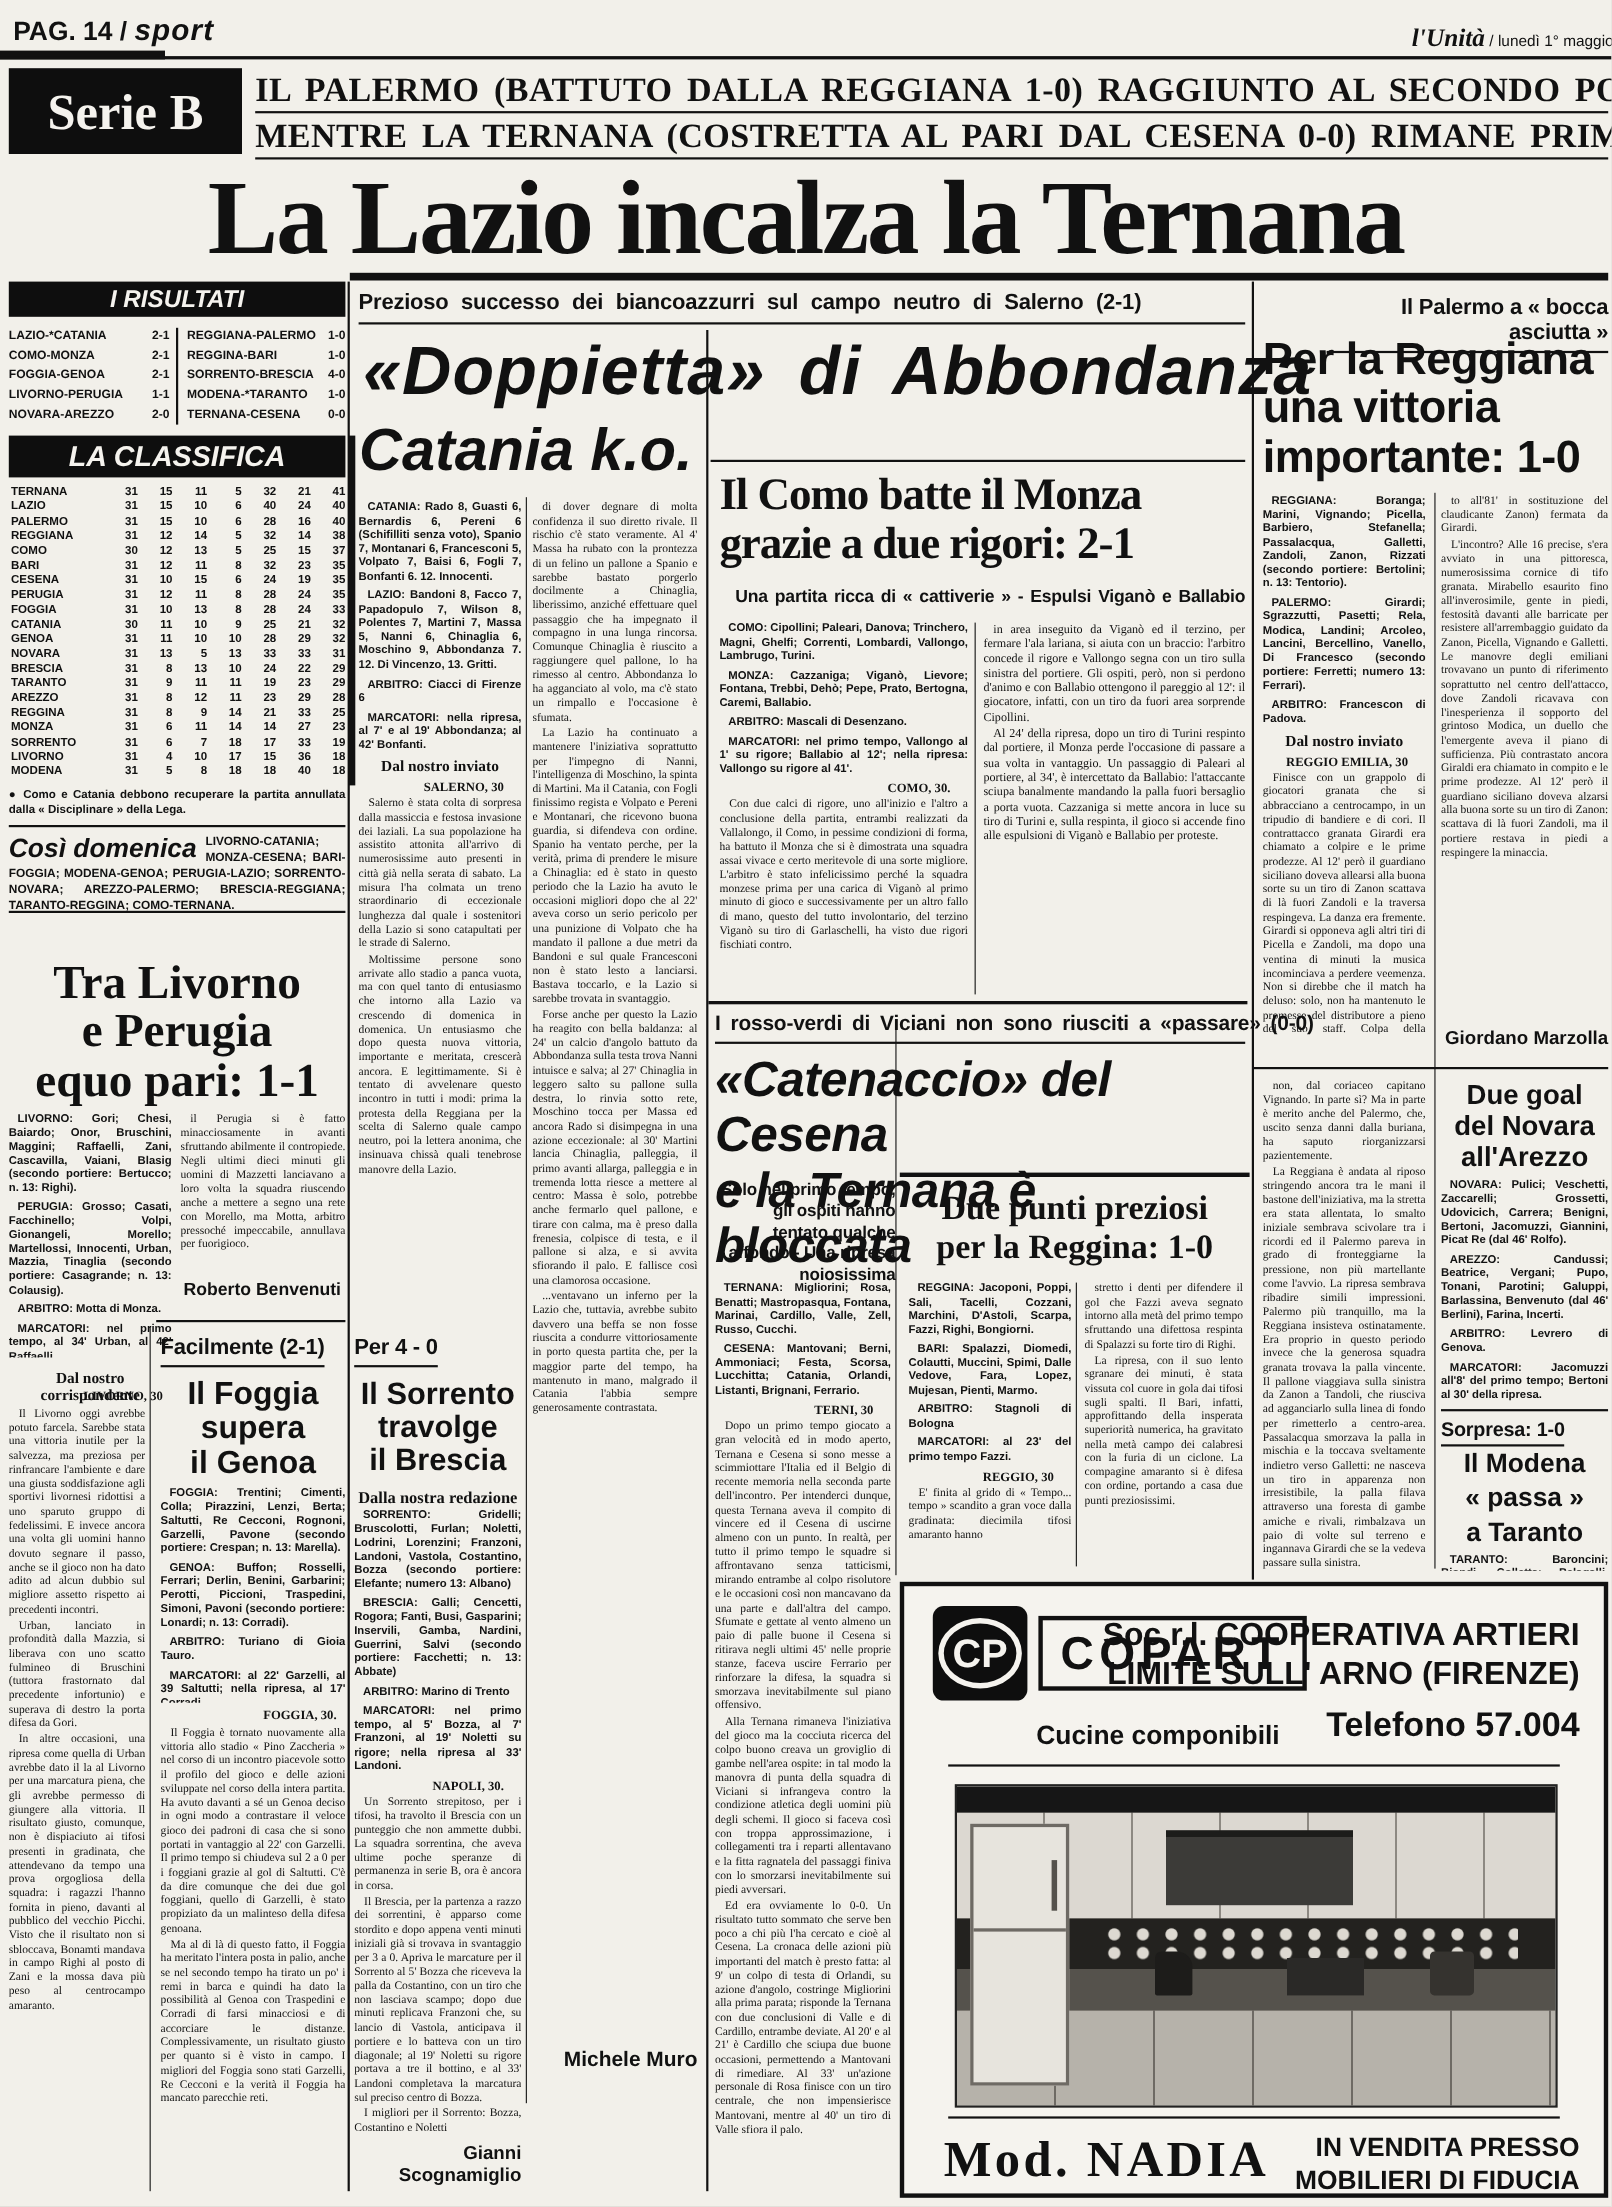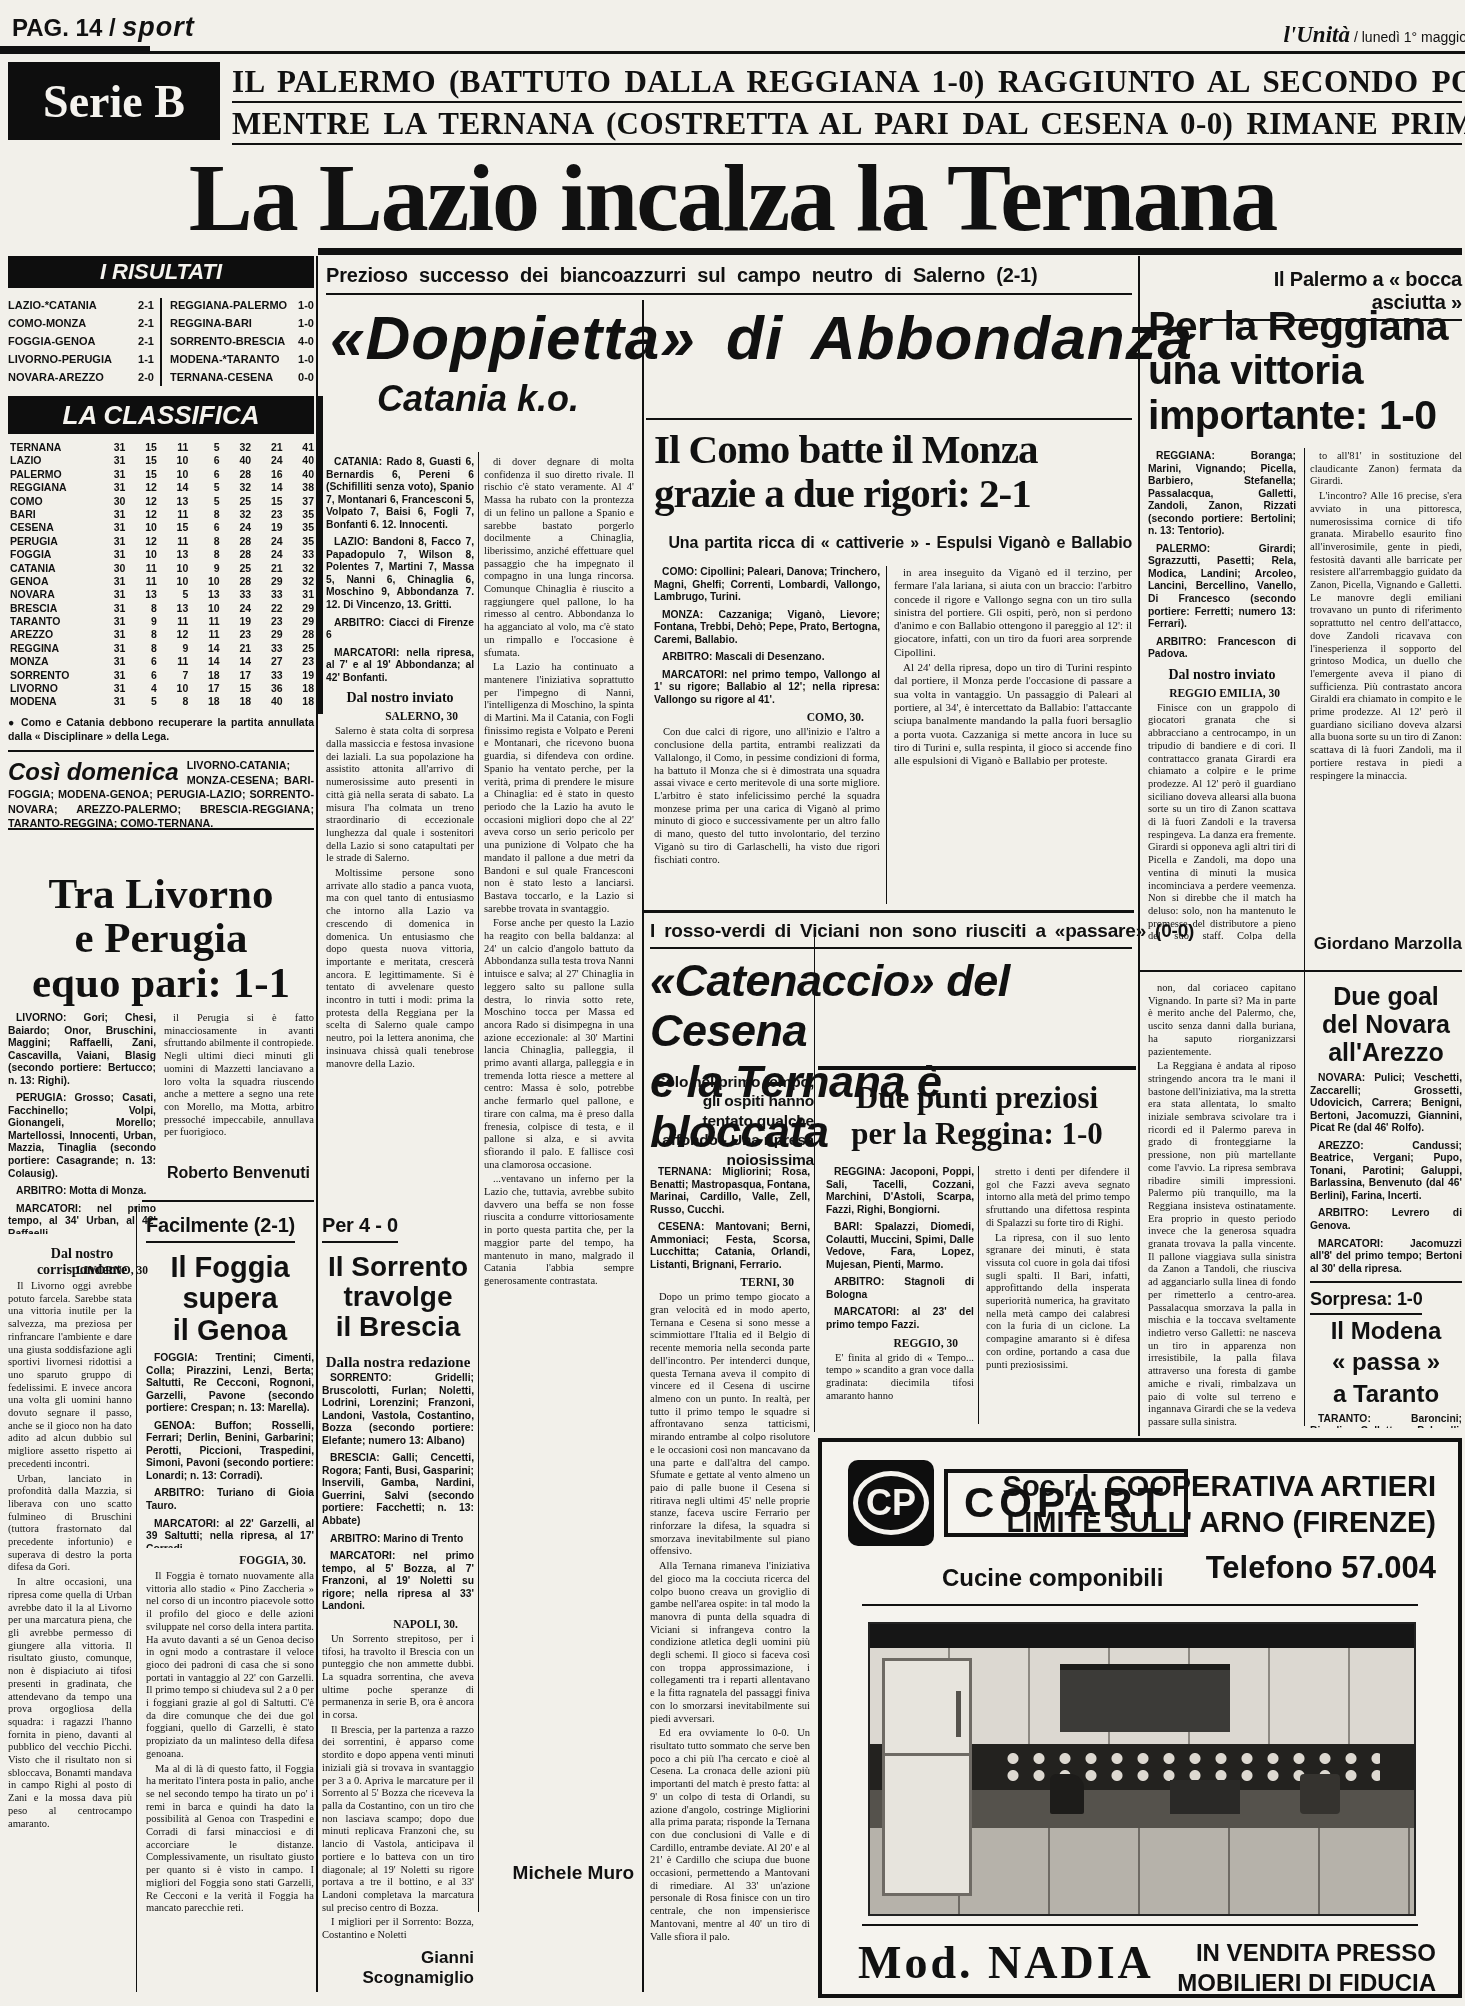--- a/index.html
+++ b/index.html
@@ -391,21 +391,21 @@
   <div class="abs dateline" style="left:146px;top:1550px;width:160px;">FOGGIA, 30.</div>
   <div class="abs bcol" style="left:146px;top:1570px;width:168px;height:420px;">
 
   <p>Il Foggia è tornato nuovamente alla vittoria allo stadio « Pino Zaccheria » nel corso di un incontro piacevole sotto il profilo del gioco e delle azioni sviluppate nel corso della intera partita. Ha avuto davanti a sé un Genoa deciso in ogni modo a contrastare il veloce gioco dei padroni di casa che si sono portati in vantaggio al 22' con Garzelli. Il primo tempo si chiudeva sul 2 a 0 per i foggiani grazie al gol di Saltutti. C'è da dire comunque che dei due gol foggiani, quello di Garzelli, è stato propiziato da un malinteso della difesa genoana.</p>
       <p>Ma al di là di questo fatto, il Foggia ha meritato l'intera posta in palio, anche se nel secondo tempo ha tirato un po' i remi in barca e quindi ha dato la possibilità al Genoa con Traspedini e Corradi di farsi minacciosi e di accorciare le distanze. Complessivamente, un risultato giusto per quanto si è visto in campo. I migliori del Foggia sono stati Garzelli, Re Cecconi e la verità il Foggia ha mancato parecchie reti.</p>
     </div>
 
   <div class="abs kick nw" style="left:326px;top:264px;font-size:20px;word-spacing:6px;">Prezioso successo dei biancoazzurri sul campo neutro di Salerno (2-1)</div>
   <div class="abs rule" style="left:326px;top:293px;width:806px;height:2px;"></div>
   <div class="abs san nw" style="left:330px;top:302px;font-weight:bold;font-style:italic;font-size:62px;letter-spacing:1px;word-spacing:12px;">«Doppietta» di Abbondanza</div>
-  <div class="abs san ctr nw" style="left:322px;top:378px;width:312px;font-weight:bold;font-style:italic;font-size:36px;">Catania k.o.</div>
+  <div class="abs san ctr nw" style="left:322px;top:378px;width:312px;font-weight:bold;font-style:italic;font-size:54px;">Catania k.o.</div>
 
   <div class="abs" style="left:326px;top:456px;width:148px;height:748px;overflow:hidden;">
     <div class="tlist">
 
     <p>CATANIA: Rado 8, Guasti 6, Bernardis 6, Pereni 6 (Schifilliti senza voto), Spanio 7, Montanari 6, Francesconi 5, Volpato 7, Baisi 6, Fogli 7, Bonfanti 6. 12. Innocenti.</p>
         <p>LAZIO: Bandoni 8, Facco 7, Papadopulo 7, Wilson 8, Polentes 7, Martini 7, Massa 5, Nanni 6, Chinaglia 6, Moschino 9, Abbondanza 7. 12. Di Vincenzo, 13. Gritti.</p>
         <p>ARBITRO: Ciacci di Firenze 6</p>
         <p>MARCATORI: nella ripresa, al 7' e al 19' Abbondanza; al 42' Bonfanti.</p>
       </div>
     <div class="invlabel">Dal nostro inviato</div>

